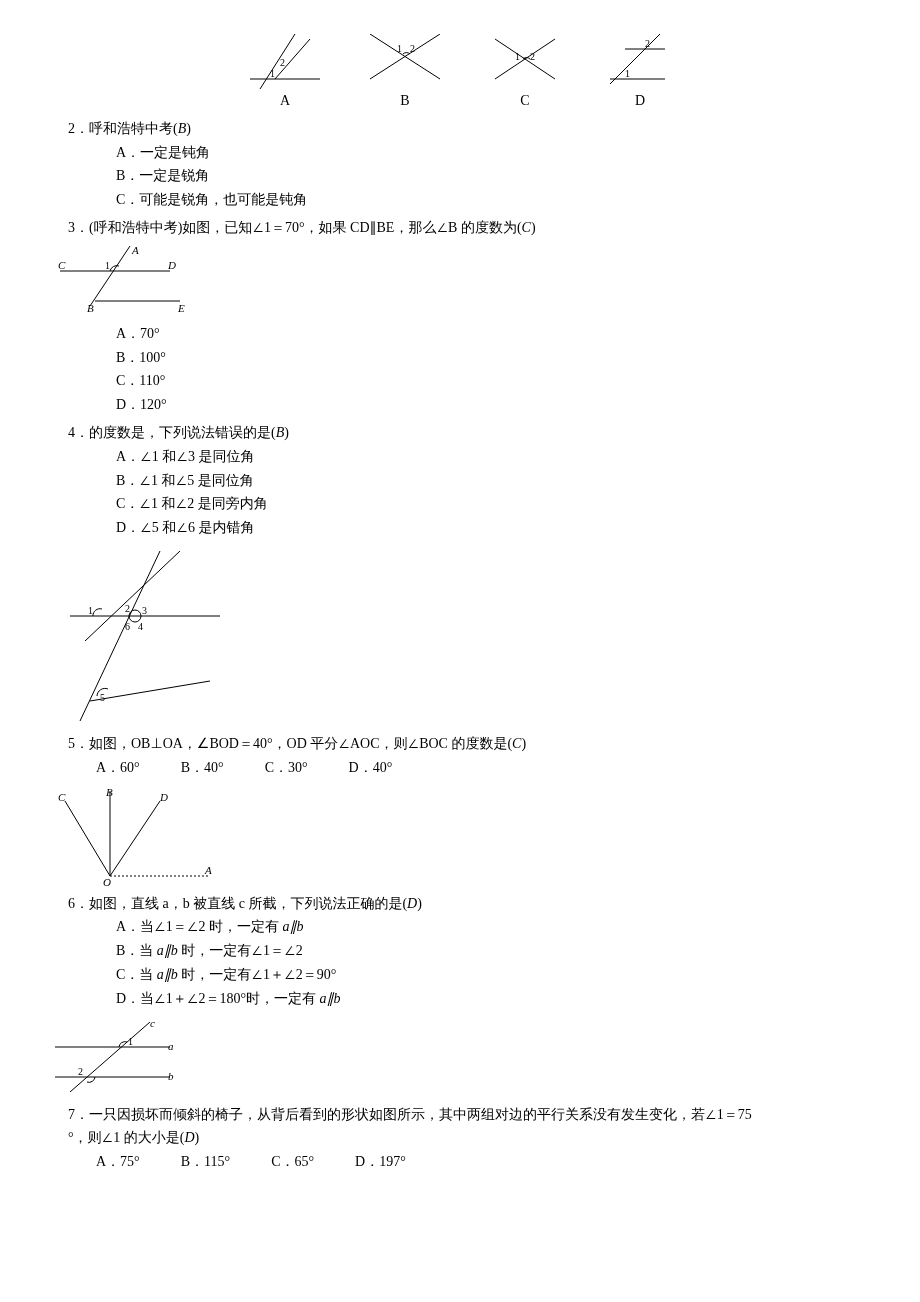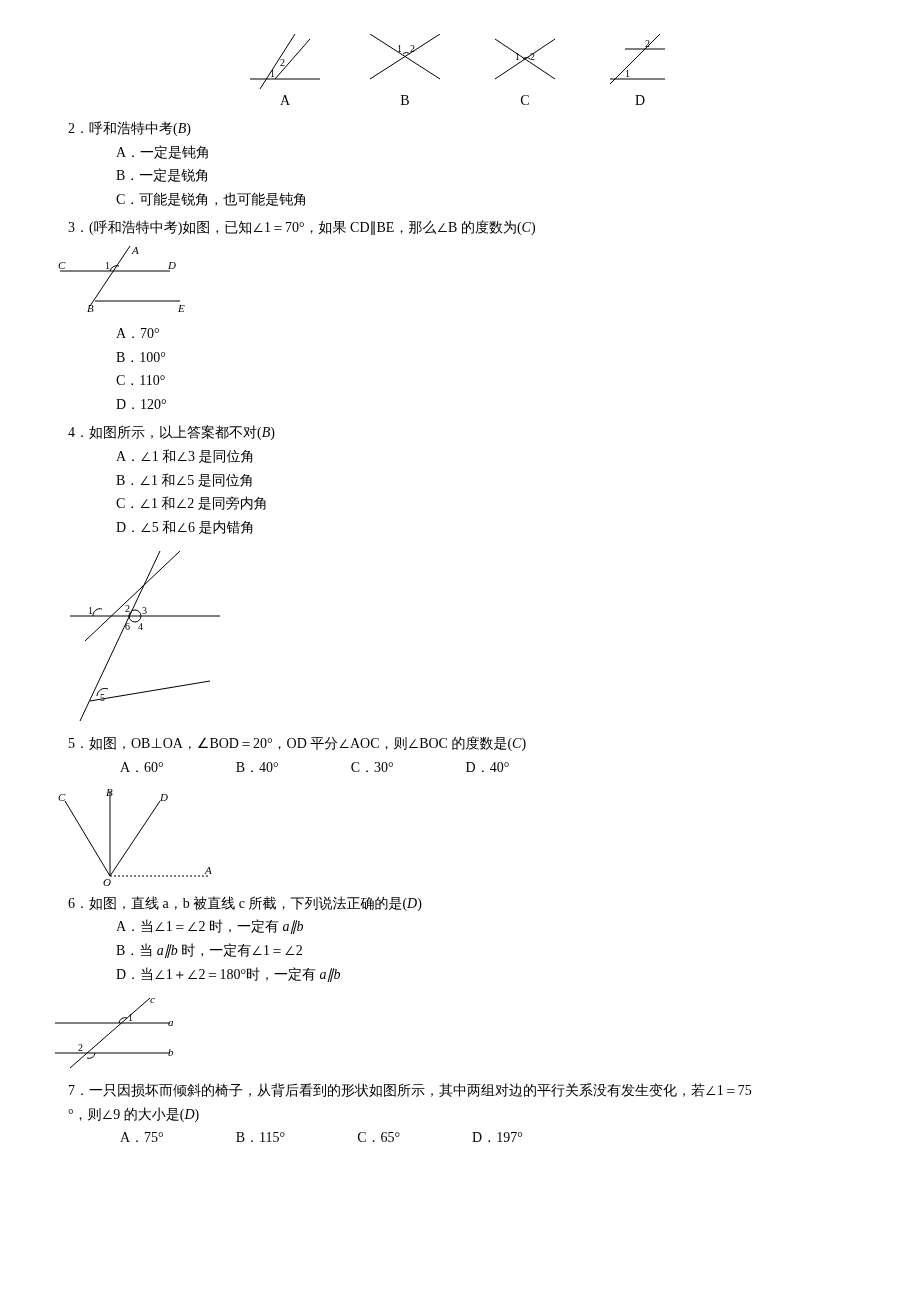--- a/index.html
+++ b/index.html
@@ -8,21 +8,21 @@
     line-height: 1.7;
     color: #000;
     background: #fff;
     margin: 0;
     padding: 30px 40px;
     width: 840px;
   }
   .question { margin-bottom: 4px; }
   .q-line { margin-left: 28px; }
   .options { margin-left: 76px; }
-  .options-inline { margin-left: 80px; display: flex; gap: 72px; }
+  .options-inline { margin-left: 56px; display: flex; gap: 41px; }
   .italic { font-style: italic; }
   .figure { text-align: center; margin: 6px 0; }
   .figure-row { display: flex; justify-content: center; gap: 50px; margin: 4px 0; }
   .fig-col { display:flex; flex-direction:column; align-items:center; }
   svg { display:block; }
 </style>
 </head>
 <body>
 
 <div class="figure-row">
@@ -100,21 +100,21 @@
   <div class="options">
     <div>A．70°</div>
     <div>B．100°</div>
     <div>C．110°</div>
     <div>D．120°</div>
   </div>
 </div>
 
 <div class="question">
   <div class="q-line">
-    <span>4．</span><span>如图所示，以上答案都不对(</span><span class="italic">B</span><span>)</span>
+    <span>4．</span><span>的度数是，下列说法错误的是(</span><span class="italic">B</span><span>)</span>
   </div>
   <div class="options">
     <div>A．∠1 和∠3 是同位角</div>
     <div>B．∠1 和∠5 是同位角</div>
     <div>C．∠1 和∠2 是同旁内角</div>
     <div>D．∠5 和∠6 是内错角</div>
   </div>
   <div class="figure">
     <svg width="200" height="180">
       <line x1="30" y1="70" x2="180" y2="70" stroke="#000"></line>
@@ -129,21 +129,21 @@
       <text x="85" y="84" font-size="10">6</text>
       <text x="98" y="84" font-size="10">4</text>
       <text x="60" y="155" font-size="10">5</text>
       <path d="M57 150 A8 8 0 0 1 68 143" fill="none" stroke="#000"></path>
     </svg>
   </div>
 </div>
 
 <div class="question">
   <div class="q-line">
-    <span>5．</span><span>如图，OB⊥OA，∠BOD＝20°，OD 平分∠AOC，则∠BOC 的度数是(</span><span class="italic">C</span><span>)</span>
+    <span>5．</span><span>如图，OB⊥OA，∠BOD＝40°，OD 平分∠AOC，则∠BOC 的度数是(</span><span class="italic">C</span><span>)</span>
   </div>
   <div class="options-inline">
     <div>A．60°</div>
     <div>B．40°</div>
     <div>C．30°</div>
     <div>D．40°</div>
   </div>
   <div class="figure">
     <svg width="180" height="100">
       <line x1="70" y1="90" x2="170" y2="90" stroke="#000" stroke-dasharray="2,2"></line>
@@ -159,20 +159,21 @@
   </div>
 </div>
 
 <div class="question">
   <div class="q-line">
     <span>6．</span><span>如图，直线 a，b 被直线 c 所截，下列说法正确的是(</span><span class="italic">D</span><span>)</span>
   </div>
   <div class="options">
     <div><span>A．当∠1＝∠2 时，一定有 </span><span class="italic">a∥b</span></div>
     <div><span>B．当 </span><span class="italic">a∥b</span><span> 时，一定有∠1＝∠2</span></div>
+    <div><span>C．当 </span><span class="italic">a∥b</span><span> 时，一定有∠1＋∠2＝90°</span></div>
     <div><span>D．当∠1＋∠2＝180°时，一定有 </span><span class="italic">a∥b</span></div>
   </div>
   <div class="figure">
     <svg width="150" height="80">
       <line x1="15" y1="30" x2="130" y2="30" stroke="#000"></line>
       <line x1="15" y1="60" x2="130" y2="60" stroke="#000"></line>
       <line x1="30" y1="75" x2="110" y2="5" stroke="#000"></line>
       <text x="128" y="33" font-size="11" font-style="italic">a</text>
       <text x="128" y="63" font-size="11" font-style="italic">b</text>
       <text x="110" y="10" font-size="11" font-style="italic">c</text>
@@ -182,21 +183,21 @@
       <path d="M55 60 A6 6 0 0 1 47 65" fill="none" stroke="#000"></path>
     </svg>
   </div>
 </div>
 
 <div class="question">
   <div class="q-line">
     <span>7．</span><span>一只因损坏而倾斜的椅子，从背后看到的形状如图所示，其中两组对边的平行关系没有发生变化，若∠1＝75</span>
   </div>
   <div class="q-line">
-    <span>°，则∠9 的大小是(</span><span class="italic">D</span><span>)</span>
+    <span>°，则∠1 的大小是(</span><span class="italic">D</span><span>)</span>
   </div>
   <div class="options-inline">
     <div>A．75°</div>
     <div>B．115°</div>
     <div>C．65°</div>
     <div>D．197°</div>
   </div>
 </div>
 
 </body></html>

